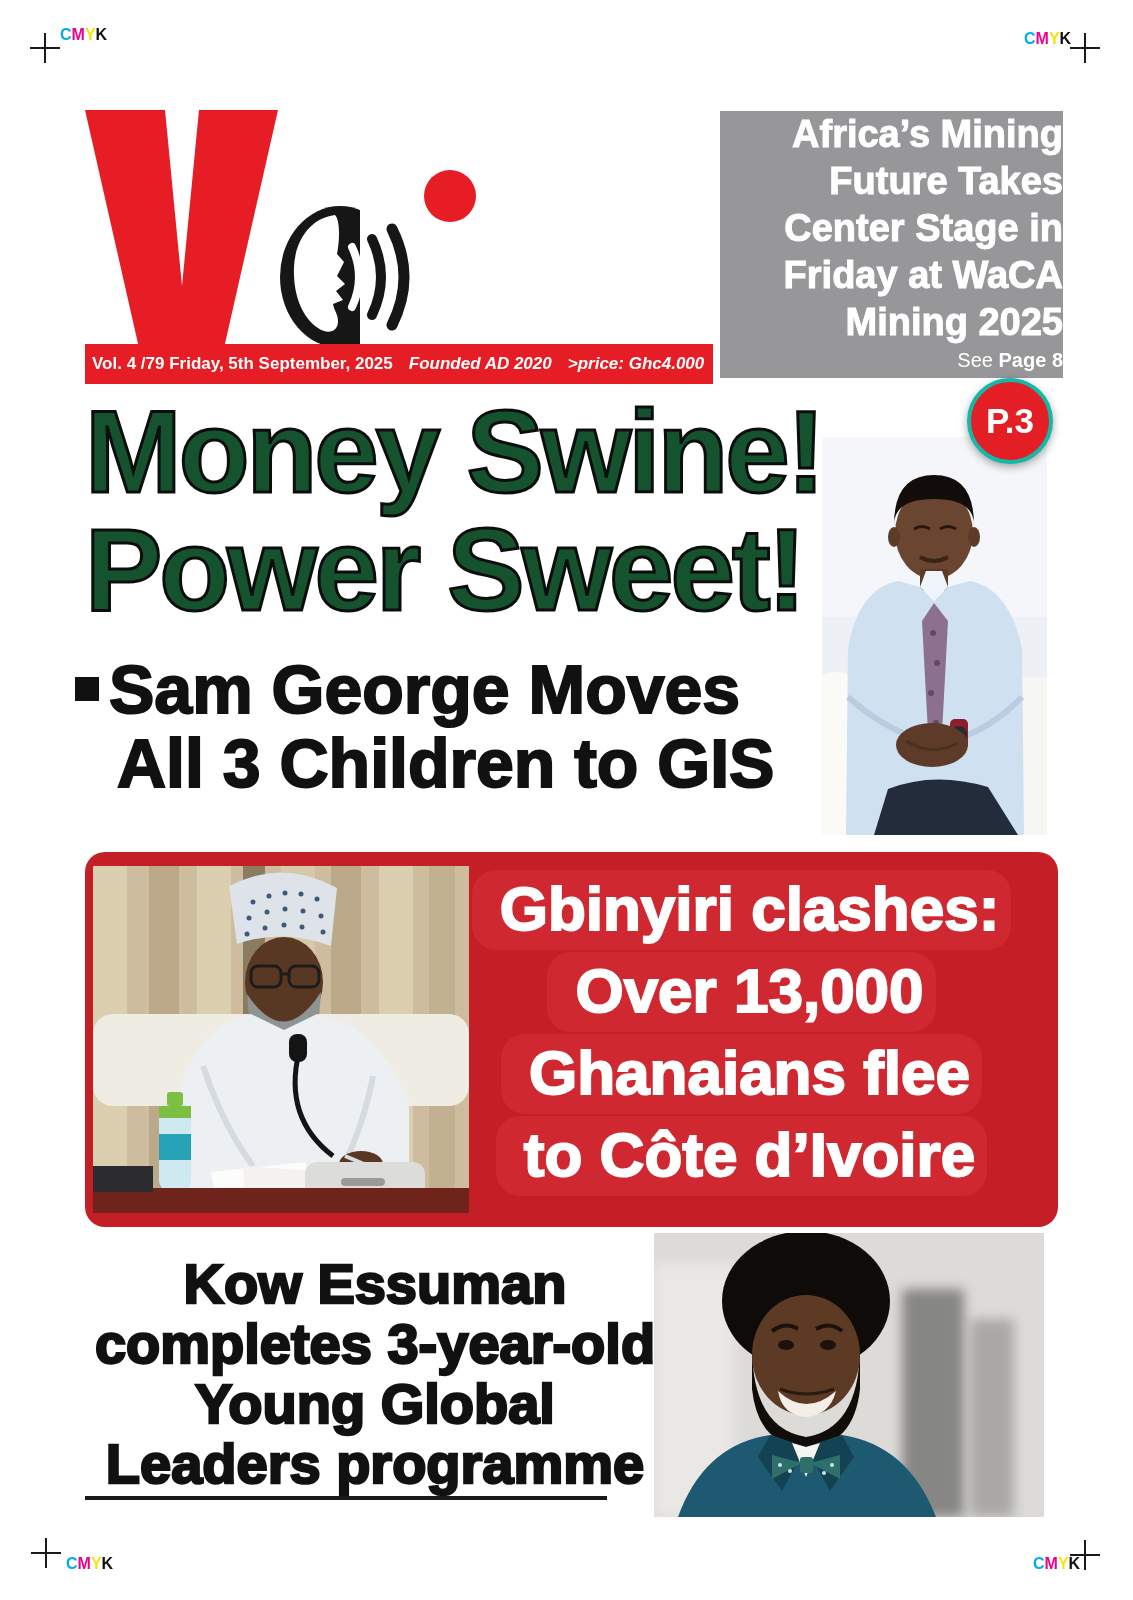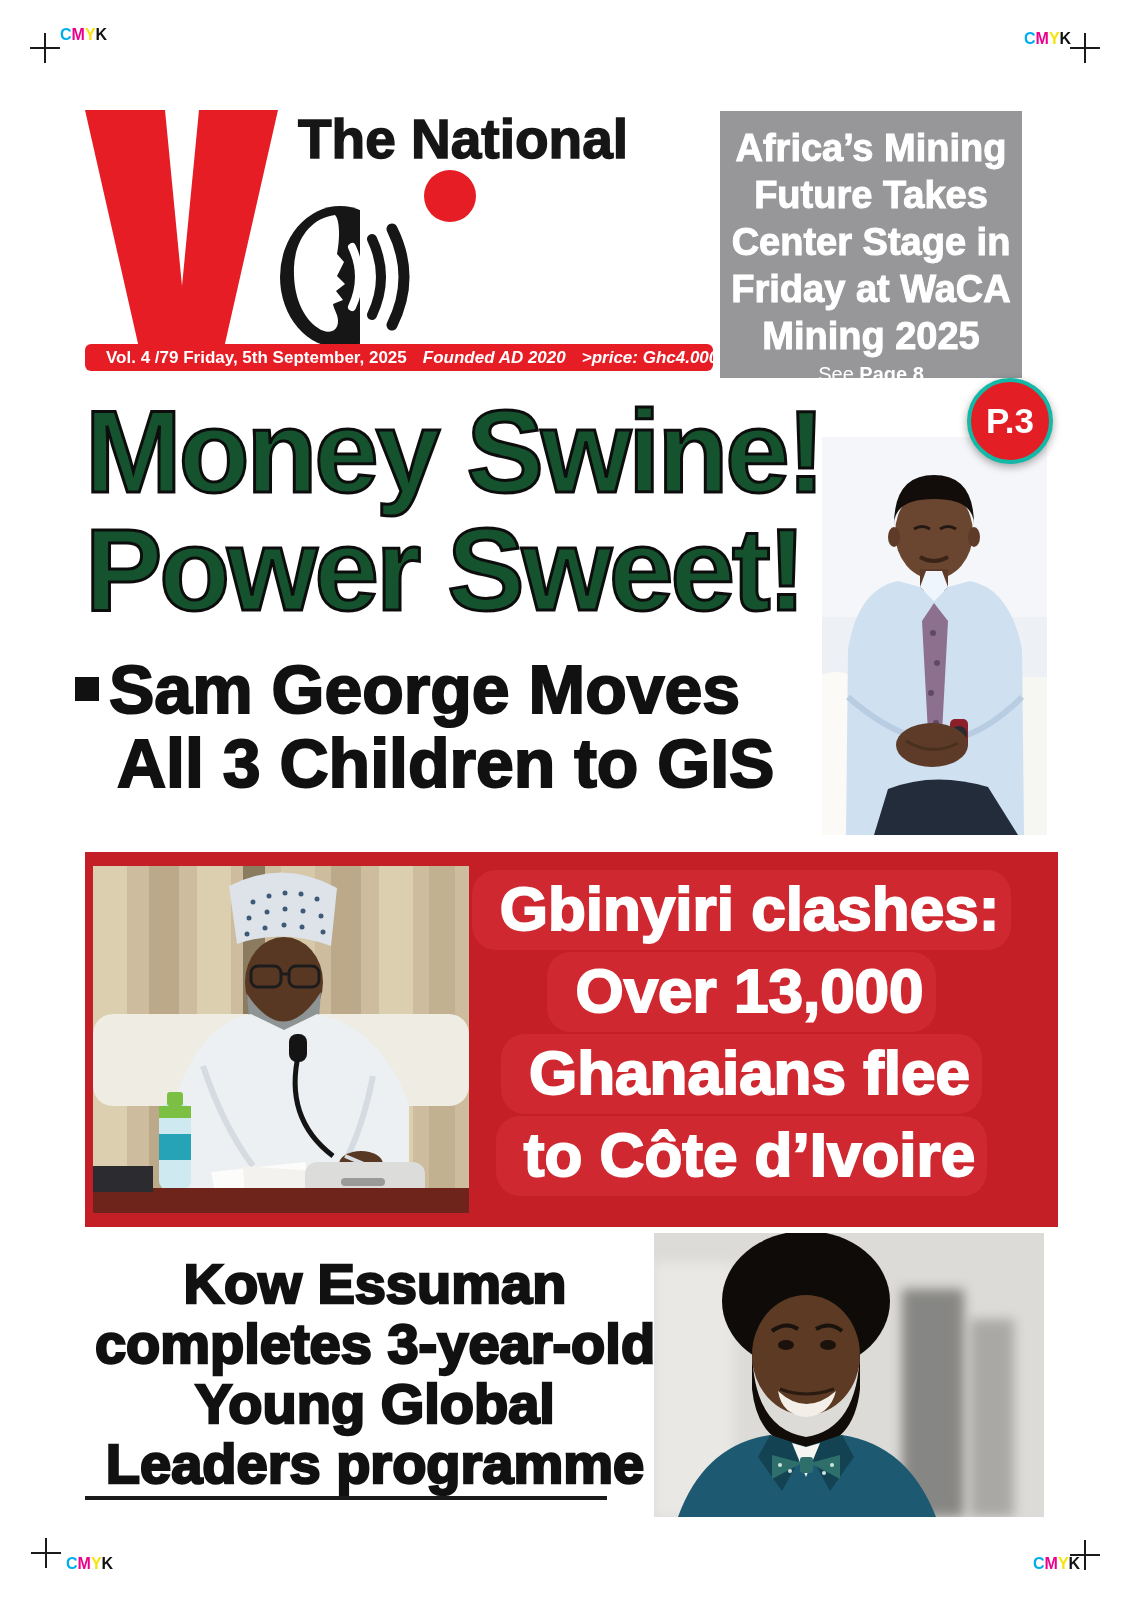--- a/index.html
+++ b/index.html
@@ -22,50 +22,50 @@
   
   .the-national{left:298px;top:112px;font-size:55px;font-weight:bold;color:#161616;
     -webkit-text-stroke:1.5px #161616;letter-spacing:0px;line-height:1;}
   .v-svg{left:85px;top:110px;}
   .voice-circle{left:280px;top:205px;}
   .ice-text{left:406px;top:138px;font-size:226px;line-height:1;font-weight:bold;
     color:var(--brand-red,#e71d26);-webkit-text-stroke:10px var(--brand-red,#e71d26);
     letter-spacing:10px;}
   .i-dot{left:424px;top:170px;width:52px;height:52px;border-radius:50%;
     background:var(--brand-red,#e71d26);}
-  .info-bar{left:85px;top:344px;width:628px;height:27px;background:var(--brand-red,#e71d26);
+  .info-bar{left:85px;top:344px;width:628px;height:40px;background:var(--brand-red,#e71d26);
     color:#ffffff;font-size:17px;font-weight:bold;display:flex;align-items:center;
-    white-space:nowrap;overflow:hidden;padding-left:21px;box-sizing:border-box;border-radius:6px;}
+    white-space:nowrap;overflow:hidden;padding-left:7px;box-sizing:border-box;}
   .info-bar .vol{margin-right:16px;}
   .info-bar .founded{font-style:italic;margin-right:16px;}
   .info-bar .price{font-style:italic;}
 
   
-  .teaser{left:720px;top:111px;width:302px;height:267px;background:var(--teaser-gray,#97979a);
-    color:#ffffff;text-align:center;box-sizing:border-box;padding-top:14px;}
+  .teaser{left:720px;top:111px;width:343px;height:267px;background:var(--teaser-gray,#97979a);
+    color:#ffffff;text-align:right;box-sizing:border-box;}
   .teaser .t-line{font-size:38px;font-weight:bold;line-height:47px;-webkit-text-stroke:1px #ffffff;}
   .teaser .see-line{font-size:20px;margin-top:3px;color:#ffffff;}
   .teaser .see-line .bold{font-weight:bold;}
 
   
   .lead-headline{left:85px;top:393px;font-size:116px;line-height:118px;font-weight:bold;
     color:#14532d;-webkit-text-stroke:3px #0e0d0d;letter-spacing:-3px;white-space:nowrap;z-index:5;}
   .sub-headline{left:75px;top:652px;font-size:68px;line-height:74px;font-weight:bold;
     color:#121111;-webkit-text-stroke:2px #121111;white-space:nowrap;z-index:5;}
   .sub-headline .row{display:flex;align-items:center;}
   .bullet-square{width:24px;height:24px;background:#121111;margin-right:10px;flex:0 0 auto;}
   .sub-line2{padding-left:42px;}
   .badge{left:967px;top:378px;width:86px;height:86px;border-radius:50%;
     background:var(--badge-red,#e31e25);border:4px solid #14b8a6;box-sizing:border-box;
     box-shadow:0 3px 8px rgba(0,0,0,.35);display:flex;align-items:center;justify-content:center;
     color:#ffffff;font-size:35px;font-weight:bold;z-index:6;}
   .sam-photo{left:822px;top:437px;z-index:1;}
 
   
-  .banner{left:85px;top:852px;width:973px;height:375px;background:var(--banner-red,#c41f26);z-index:2;}
+  .banner{left:85px;top:852px;width:973px;height:375px;background:var(--banner-red,#c41f26);z-index:2;border-radius:20px;}
   .mid-photo{position:absolute;left:8px;top:14px;}
   .banner-col{position:absolute;left:368px;right:12px;top:16px;text-align:center;}
   .banner-line{position:relative;display:inline-block;line-height:82px;height:82px;
     font-size:62px;font-weight:bold;color:#ffffff;-webkit-text-stroke:2px #ffffff;
     white-space:nowrap;}
   .banner-line-wrap{height:82px;}
   .line-bg{position:absolute;left:-28px;right:-12px;top:2px;bottom:0px;
     background:var(--banner-block-red,#cf2830);border-radius:24px;}
   .line-text{position:relative;z-index:1;}
 
@@ -86,21 +86,20 @@
 
   <div class="cmyk" style="left:1024px;top:30px;"><span class="c">C</span><span class="m">M</span><span class="y">Y</span><span class="k">K</span></div>
   <div class="reg-cross" style="left:1070px;top:33px;"></div>
 
   <div class="reg-cross" style="left:31px;top:1538px;"></div>
   <div class="cmyk" style="left:66px;top:1555px;"><span class="c">C</span><span class="m">M</span><span class="y">Y</span><span class="k">K</span></div>
 
   <div class="cmyk" style="left:1033px;top:1555px;"><span class="c">C</span><span class="m">M</span><span class="y">Y</span><span class="k">K</span></div>
   <div class="reg-cross" style="left:1070px;top:1540px;"></div>
 
-  <div class="abs the-national">The National</div>
 
   <svg class="abs v-svg" width="193" height="238" viewBox="0 0 193 238">
     <polygon points="0,0 80,0 97,176 114,0 193,0 139,238 54,238" fill="#e71d26"></polygon>
   </svg>
 
   <svg class="abs voice-circle" width="132" height="144" viewBox="0 0 132 144">
     <ellipse cx="60" cy="72" rx="60" ry="71" fill="#171616"></ellipse>
     <rect x="80" y="0" width="52" height="144" fill="#ffffff"></rect>
     <path d="M55,10 C30,13 15,36 14,62 C13,90 22,112 38,123 C48,130 58,127 58,116 C58,109 54,105 53,99 L63,95 L56,86 L65,79 L57,71 L64,57 L57,49 C60,33 60,15 55,10 Z" fill="#ffffff"></path>
     <path d="M72,42 q14,30 0,60" stroke="#ffffff" stroke-width="8" fill="none" stroke-linecap="round"></path>

